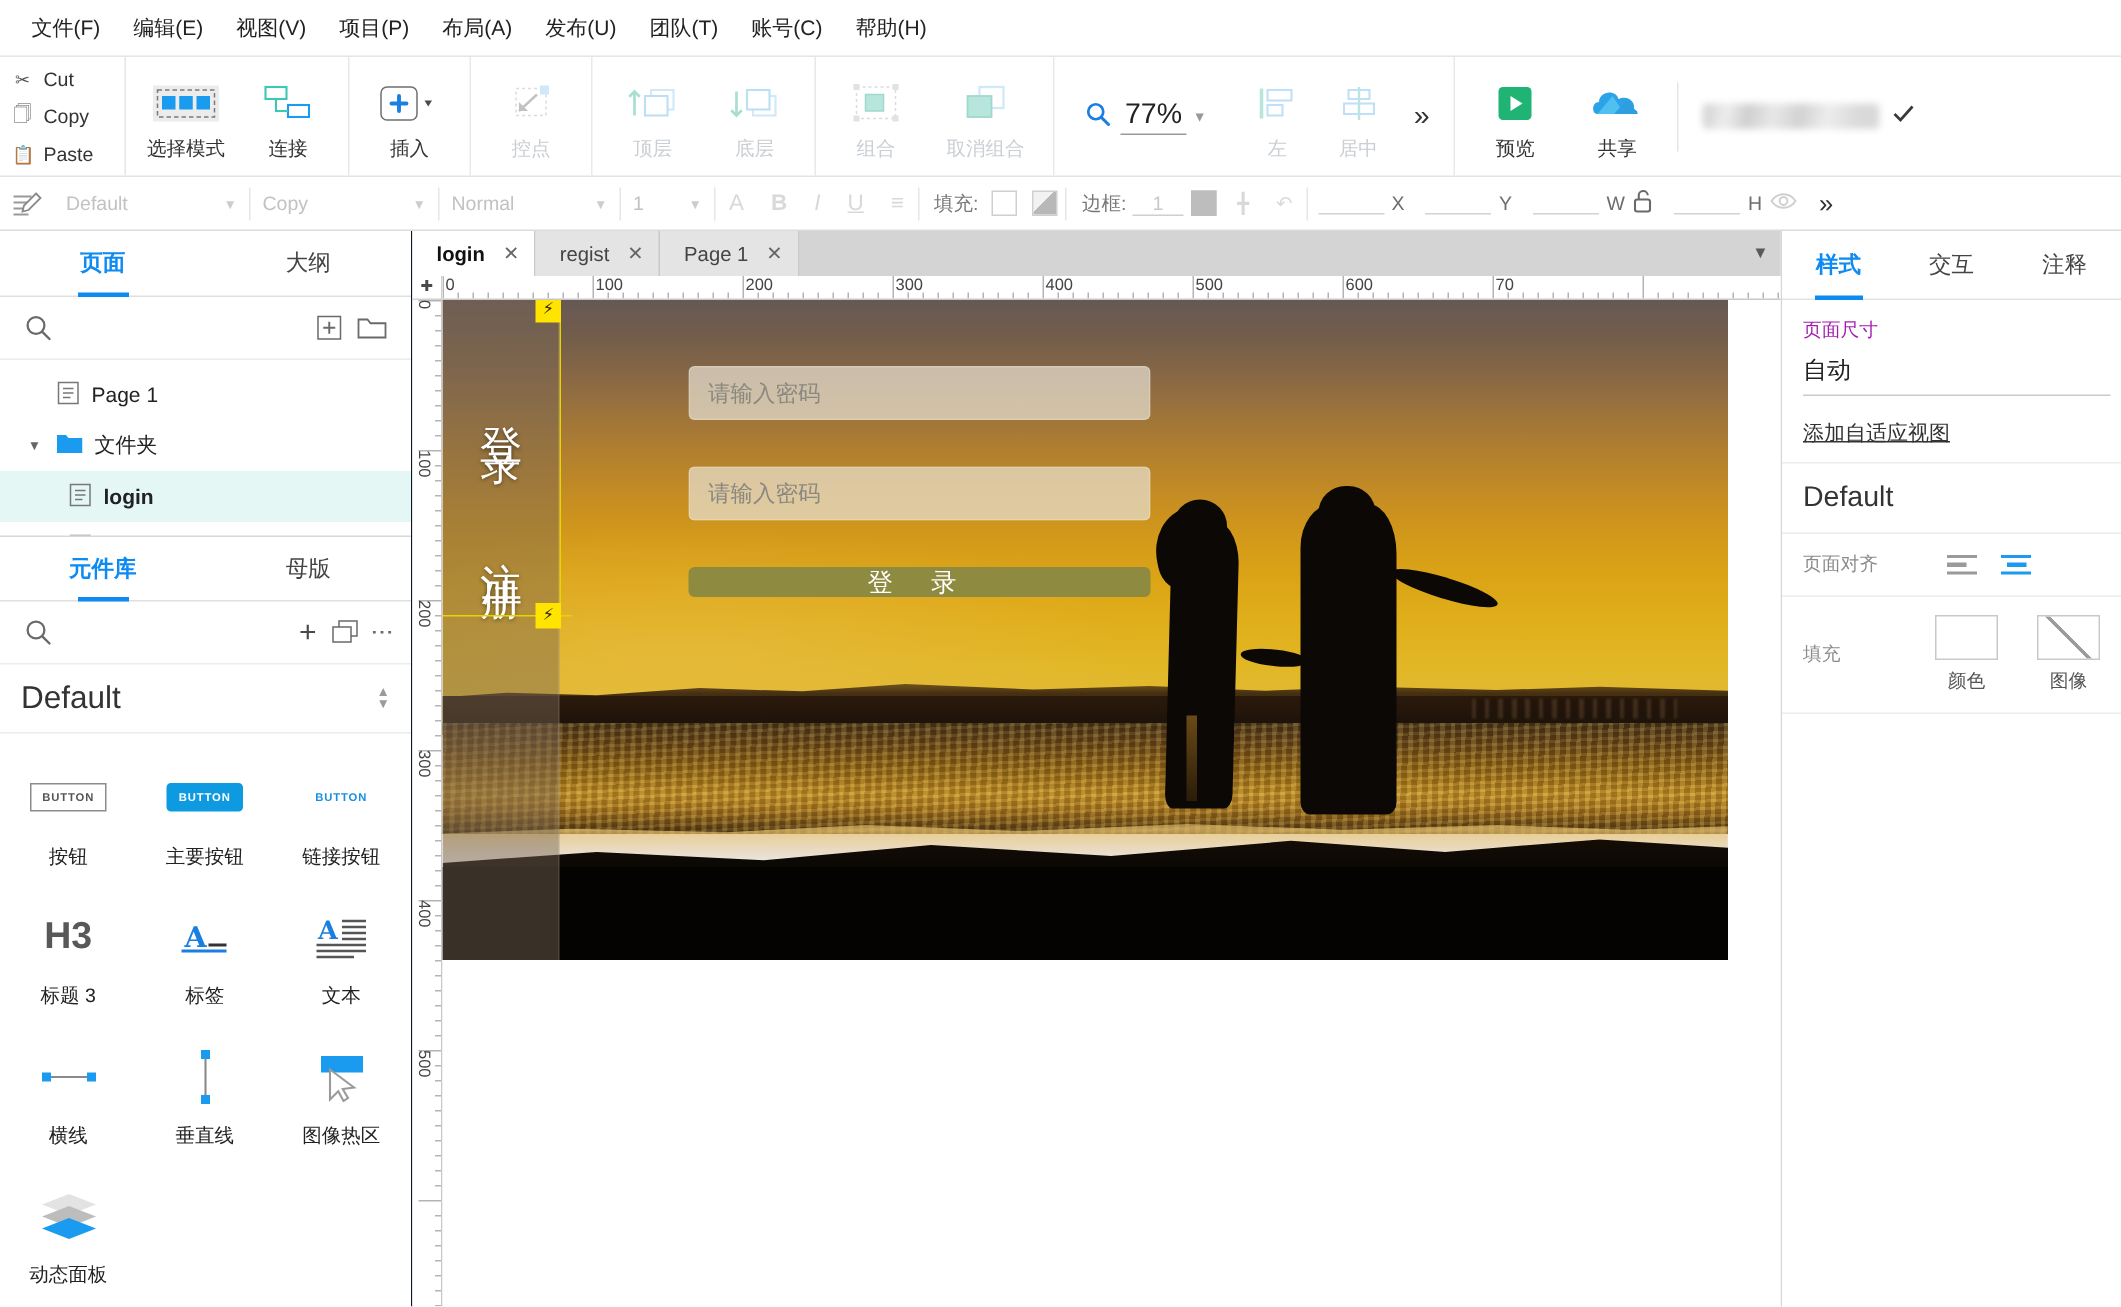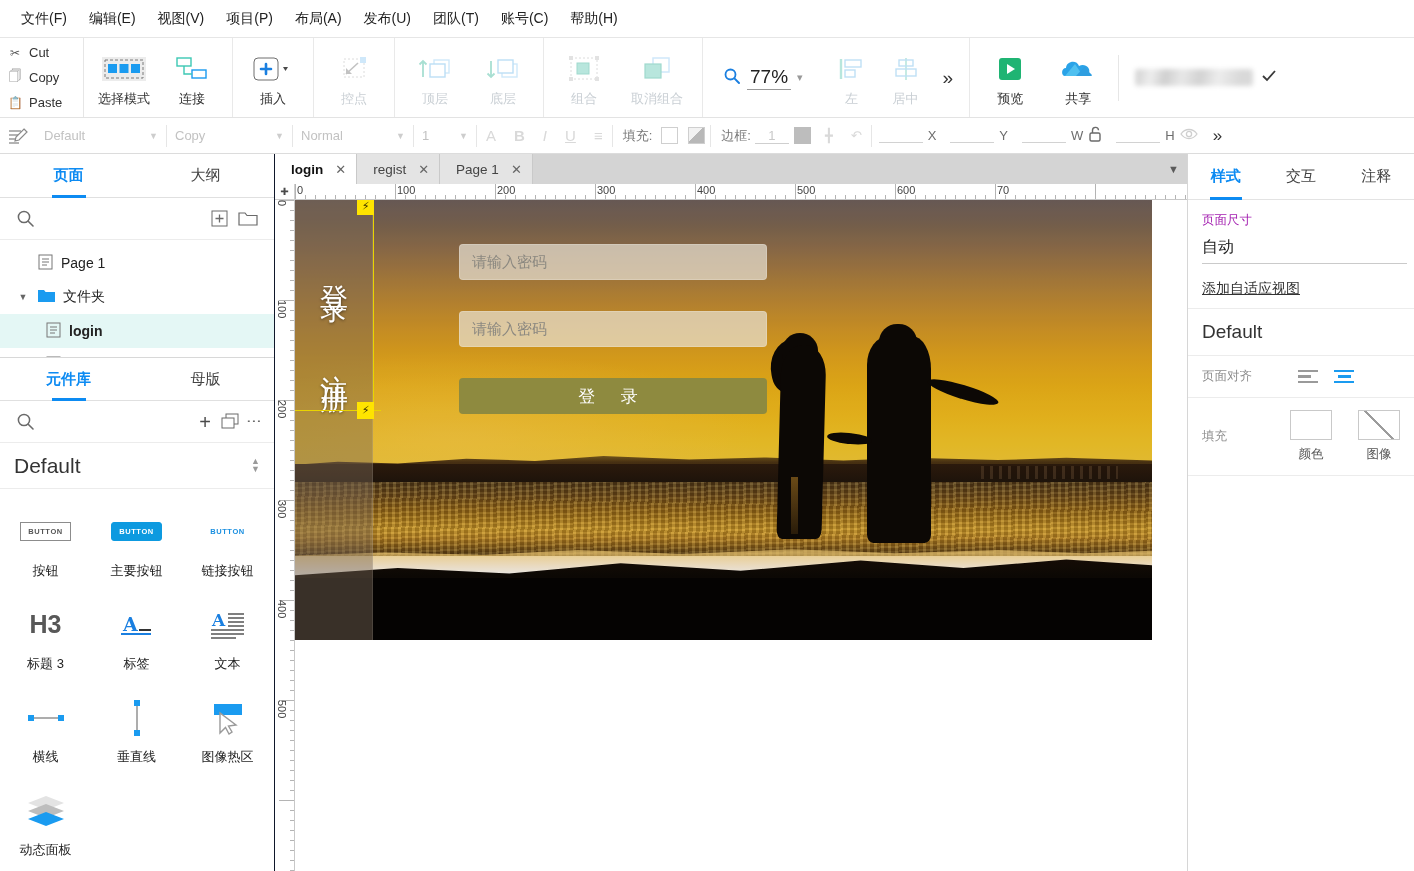--- a/index.html
+++ b/index.html
@@ -294,21 +294,21 @@
   .vtext.login { margin-top: 62px; }
   .vtext.regist { margin-top: 66px; }
 
   .form { position: absolute; left: 164px; top: 44px; width: 308px; }
   .fld {
     height: 36px; border-radius: 4px; background: rgba(232,226,214,.70);
     display: flex; align-items: center; padding: 0 12px; margin-bottom: 31px;
     color: #8b8880; font-size: 15px; border: 1px solid rgba(255,255,255,.18);
   }
   .loginbtn {
-    height: 36px; border-radius: 4px; background: #8e8a3f;
+    height: 20px; border-radius: 4px; background: #8e8a3f;
     display: flex; align-items: center; justify-content: center;
     color: #fff; font-size: 17px; letter-spacing: 10px; margin-top: 6px;
     font-family: "DejaVu Serif", "Liberation Serif", serif;
   }
 
   
   .bolt {
     position: absolute; width: 17px; height: 17px; background: #ffe400;
     display: flex; align-items: center; justify-content: center;
     font-size: 11px; color: #3a3000; line-height: 1;

